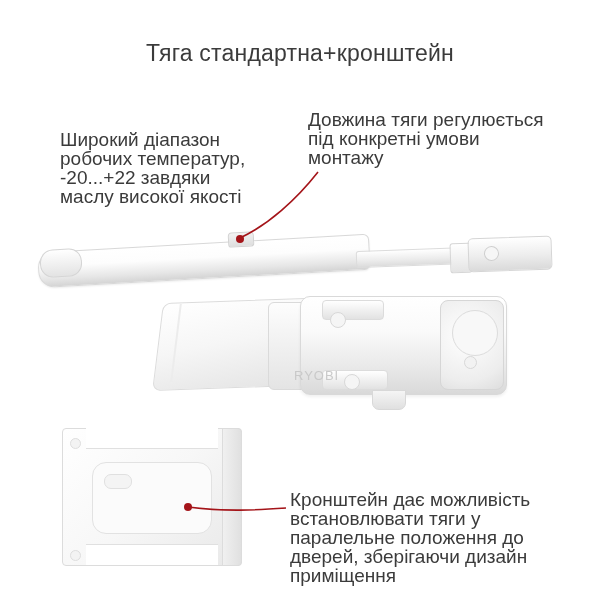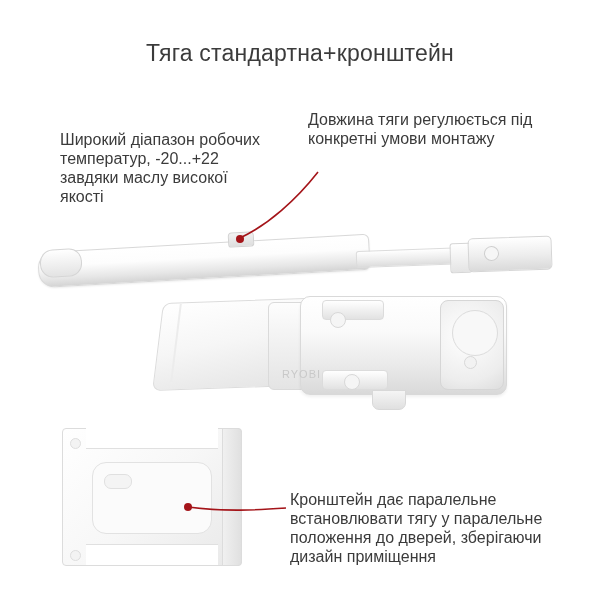--- a/index.html
+++ b/index.html
@@ -26,21 +26,21 @@
     width: 600px;
     text-align: center;
     font-size: 23px;
     color: #3b3b3b;
     letter-spacing: 0.2px;
     font-weight: 400;
   }
 
   .callout {
     position: absolute;
-    font-size: 16px;
+    font-size: 19px;
     line-height: 19px;
     color: #3b3b3b;
   }
   .callout-1 { top: 130px; left: 60px; width: 205px; }
   .callout-2 { top: 110px; left: 308px; width: 250px; }
   .callout-3 { top: 419px; left: 272px; width: 260px; }
   .callout-4 { top: 490px; left: 290px; width: 262px; }
 
   .dot {
     position: absolute;
@@ -225,23 +225,23 @@
     left: 372px;
     top: 390px;
     width: 32px;
     height: 18px;
     background: linear-gradient(180deg,#f5f5f5,#e0e0e0);
     border: 1px solid #d8d8d8;
     border-radius: 0 0 7px 7px;
   }
   .brand {
     position: absolute;
-    left: 282px;
+    left: 294px;
     top: 368px;
-    font-size: 11px;
+    font-size: 13px;
     color: #c9c9c9;
     letter-spacing: 1px;
   }
 
   
   .cover {
     position: absolute;
     left: 158px;
     top: 300px;
     width: 170px;
@@ -376,15 +376,15 @@
   <svg class="leaders" viewBox="0 0 600 600">
     <path d="M240,238 C268,225 296,200 318,172" stroke="#a41419" stroke-width="1.6" fill="none"></path>
     <path d="M188,507 C225,512 258,510 286,508" stroke="#a41419" stroke-width="1.6" fill="none"></path>
   </svg>
 
   <div class="dot dot-top"></div>
   <div class="dot dot-bracket"></div>
 
   <div class="callout callout-1">Широкий діапазон робочих температур, -20...+22 завдяки маслу високої якості</div>
   <div class="callout callout-2">Довжина тяги регулюється під конкретні умови монтажу</div>
-  <div class="callout callout-4">Кронштейн дає паралельне встановлювати тягу у паралельне положення до дверей, зберігаючи дизайн приміщення</div>
+  <div class="callout callout-4">Кронштейн дає можливість встановлювати тяги у паралельне положення до дверей, зберігаючи дизайн приміщення</div>
 
 </div>
 
 </body></html>

